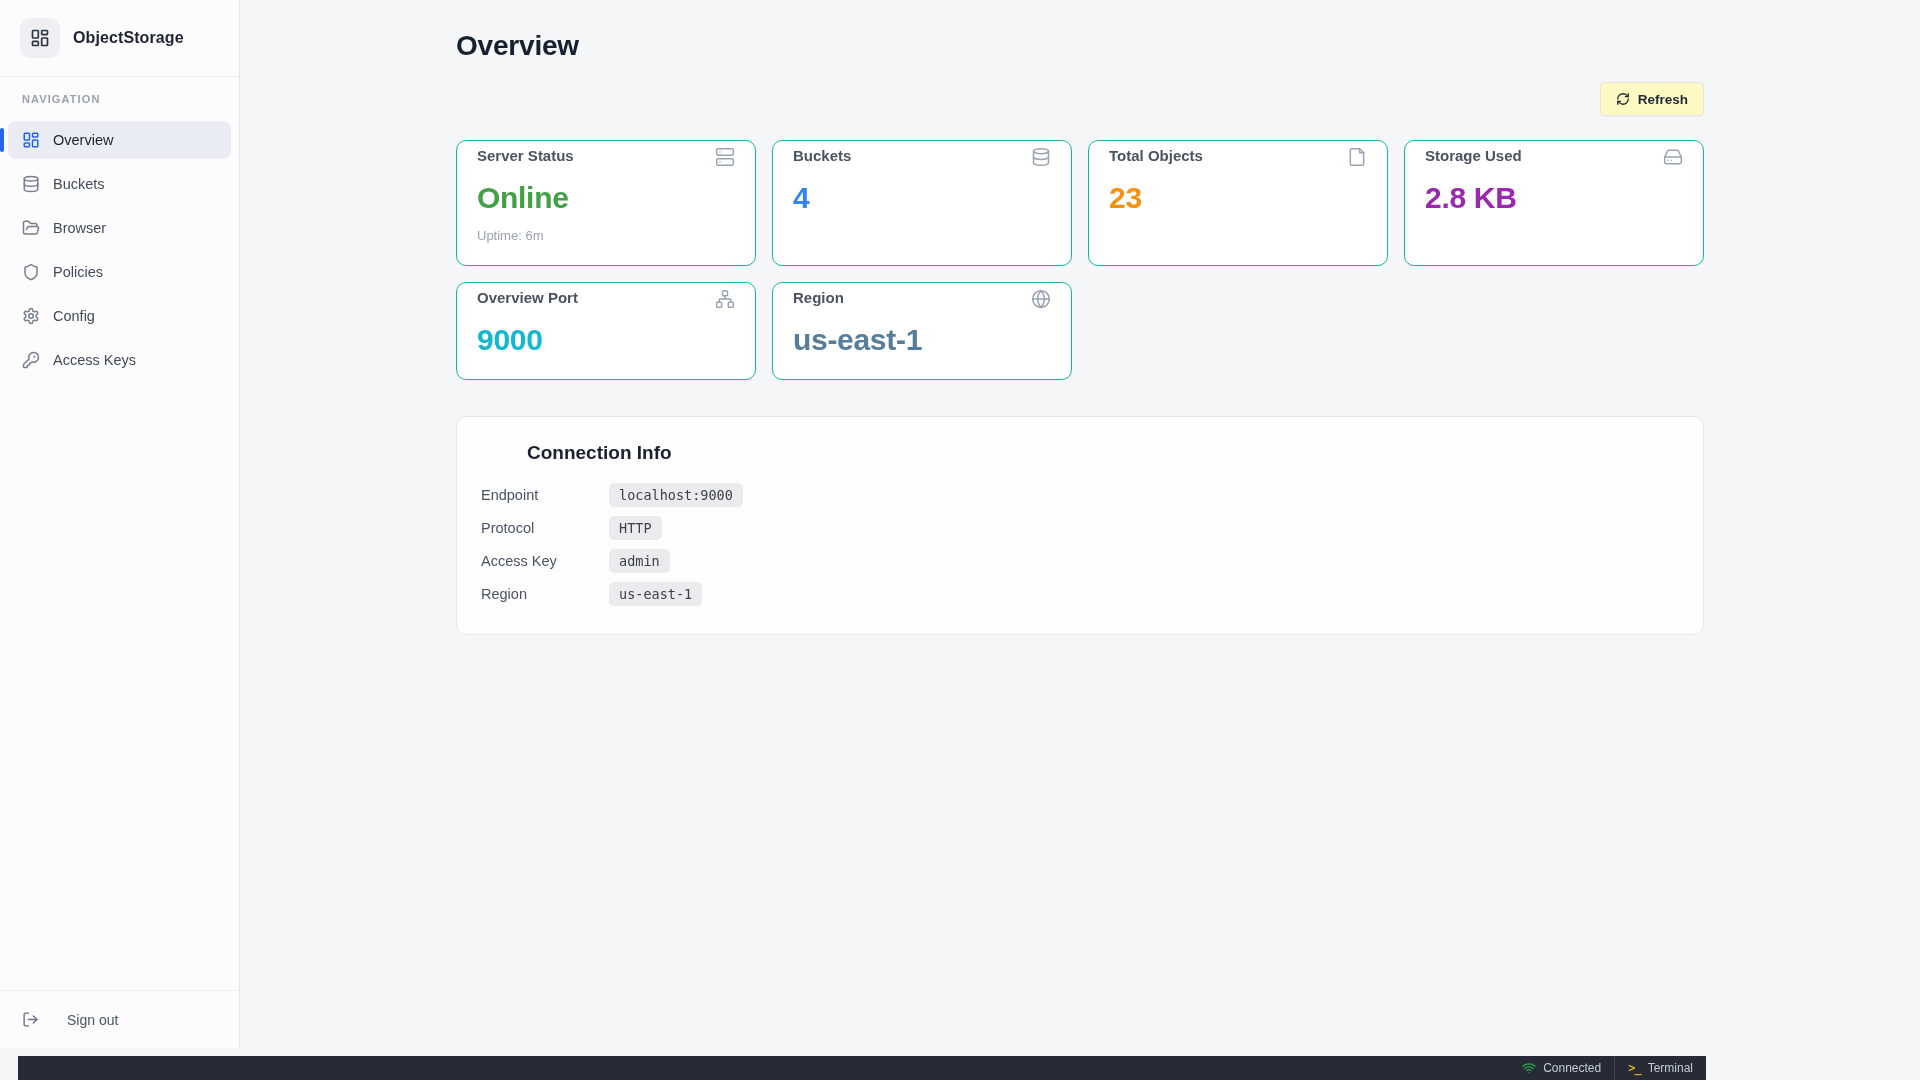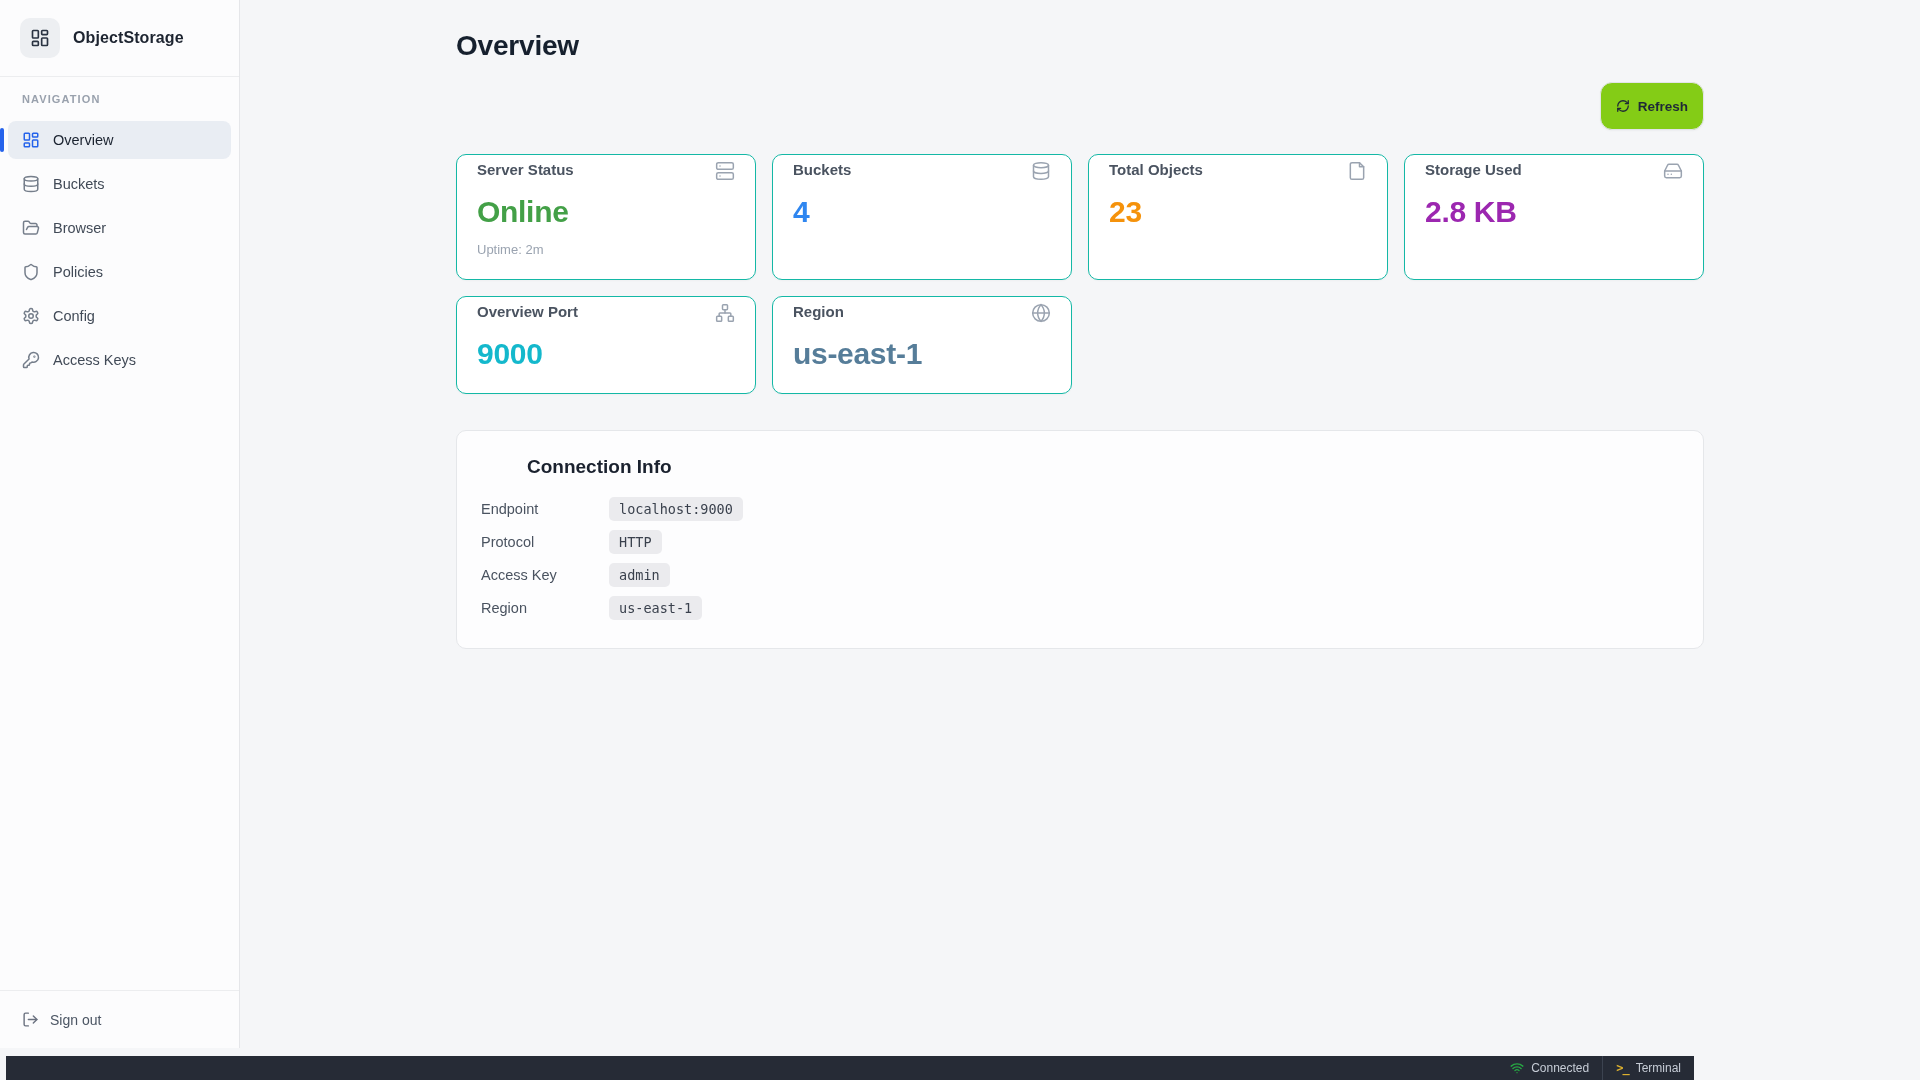--- a/index.html
+++ b/index.html
@@ -16,29 +16,29 @@
 
   .nav { padding:16px 8px 0 8px; display:flex; flex-direction:column; gap:6px; }
   .nav-section-label { padding:0 14px; margin-bottom:10px; font-size:11px; font-weight:700; color:#99a1ad; letter-spacing:1.1px; }
   .nav-item { position:relative; display:flex; align-items:center; gap:13px; height:38px; padding:0 14px; border-radius:8px; font-size:14.5px; color:#414a57; cursor:pointer; }
   .nav-item svg { width:18px; height:18px; color:#757e8b; flex-shrink:0; }
   .nav-item.active { background:#e9edf3; color:#1b2330; font-weight:500; }
   .nav-item.active svg { color:var(--accent, #2563eb); }
   .nav-item.active::before { content:""; position:absolute; left:-8px; top:7px; bottom:7px; width:4px; border-radius:3px; background:var(--accent, #2563eb); }
 
   .sidebar-footer { margin-top:auto; border-top:1px solid #ecedef; padding:14px 12px; }
-  .signout { display:flex; align-items:center; gap:11px; padding:6px 10px; font-size:14px; color:#4b5563; cursor:pointer; border-radius:8px; }
+  .signout { display:flex; align-items:center; gap:28px; padding:6px 10px; font-size:14px; color:#4b5563; cursor:pointer; border-radius:8px; }
   .signout svg { width:17px; height:17px; color:#6b7280; }
 
   
   .main { flex:1; height:1056px; overflow:auto; background:#f5f6f8; }
   .content { max-width:1248px; margin:0 auto; padding:30px 0 40px 0; }
   .page-title { font-size:28px; font-weight:700; color:#16202e; letter-spacing:-.2px; }
   .toolbar { display:flex; justify-content:flex-end; margin-top:20px; }
-  .btn-refresh { display:inline-flex; align-items:center; gap:8px; padding:23px 15px; height:29px; background:#84cc16; border:1px solid #e2e4e8; border-radius:12px; font-family:inherit; font-size:13.5px; font-weight:600; color:#1f2937; cursor:pointer; box-shadow:0 1px 2px rgba(16,24,40,.04); }
+  .btn-refresh { display:inline-flex; align-items:center; gap:8px; padding:16px 15px; height:29px; background:#fef9c3; border:1px solid #e2e4e8; border-radius:4px; font-family:inherit; font-size:13.5px; font-weight:600; color:#1f2937; cursor:pointer; box-shadow:0 1px 2px rgba(16,24,40,.04); }
   .btn-refresh svg { width:14px; height:14px; }
 
   .stats-grid { display:grid; grid-template-columns:repeat(4, 1fr); gap:16px; margin-top:24px; }
   .card { background:#ffffff; border:1px solid #14b8a6; border-radius:10px; padding:6px 20px; box-shadow:0 1px 2px rgba(16,24,40,.03); }
   .card-row1 { min-height:126px; }
   .card-row2 { min-height:98px; }
   .card-top { display:flex; align-items:flex-start; justify-content:space-between; }
   .card-label { font-size:15px; font-weight:600; color:#4a5360; }
   .card-icon { color:#9aa3b0; }
   .card-icon svg { width:20px; height:20px; }
@@ -46,21 +46,21 @@
   .card-subtitle { margin-top:13px; font-size:13px; color:#9aa3b0; }
 
   .panel { margin-top:36px; background:#fdfdfe; border:1px solid #e5e7ea; border-radius:10px; padding:25px 24px 28px 24px; }
   .panel-title { font-size:19px; font-weight:700; color:#1a212e;margin-left:46px; }
   .info-rows { margin-top:19px; display:flex; flex-direction:column; gap:9px; }
   .info-row { display:flex; align-items:center; }
   .info-label { width:128px; font-size:14.5px; color:#4a5360; flex-shrink:0; }
   .info-pill { font-family:"DejaVu Sans Mono", monospace; font-size:13.5px; color:#3a414d; background:#ebebee; padding:4px 10px; border-radius:5px; }
 
   
-  .statusbar { position:fixed; left:6px; bottom:0; width:1688px; height:24px; background:#262b36; display:flex; align-items:center; justify-content:flex-end; font-size:12px; color:#c6ccd6; }
+  .statusbar { position:fixed; left:18px; bottom:0; width:1688px; height:24px; background:#262b36; display:flex; align-items:center; justify-content:flex-end; font-size:12px; color:#c6ccd6; }
   .status-item { display:flex; align-items:center; gap:7px; padding:0 13px; height:100%; cursor:pointer; }
   .status-sep { width:1px; height:100%; background:#3c4350; }
   .wifi-icon svg { width:14px; height:14px; display:block; }
   .prompt-icon { font-family:"DejaVu Sans Mono", monospace; font-size:12px; font-weight:700; letter-spacing:-1px; }
 </style>
 </head>
 <body>
 
 <div class="app">
 
@@ -182,21 +182,21 @@
             <span class="card-icon">
                 <svg viewBox="0 0 24 24" fill="none" stroke="currentColor" stroke-width="1.8" stroke-linecap="round" stroke-linejoin="round" style="display:block">
                   <rect x="2" y="2" width="20" height="8" rx="2"></rect>
                   <rect x="2" y="14" width="20" height="8" rx="2"></rect>
                   <line x1="6" y1="6" x2="6.01" y2="6"></line>
                   <line x1="6" y1="18" x2="6.01" y2="18"></line>
                 </svg>
               </span>
           </div>
           <div class="card-value" style="color: rgb(67, 160, 71);">Online</div>
-          <div class="card-subtitle">Uptime: 2m</div>
+          <div class="card-subtitle">Uptime: 6m</div>
         </div>
 
         <div class="card card-row1">
           <div class="card-top">
             <span class="card-label">Buckets</span>
             <span class="card-icon">
                 <svg viewBox="0 0 24 24" fill="none" stroke="currentColor" stroke-width="1.8" stroke-linecap="round" stroke-linejoin="round" style="display:block">
                   <ellipse cx="12" cy="5" rx="9" ry="3"></ellipse>
                   <path d="M3 5v14c0 1.66 4 3 9 3s9-1.34 9-3V5"></path>
                   <path d="M3 12c0 1.66 4 3 9 3s9-1.34 9-3"></path>

